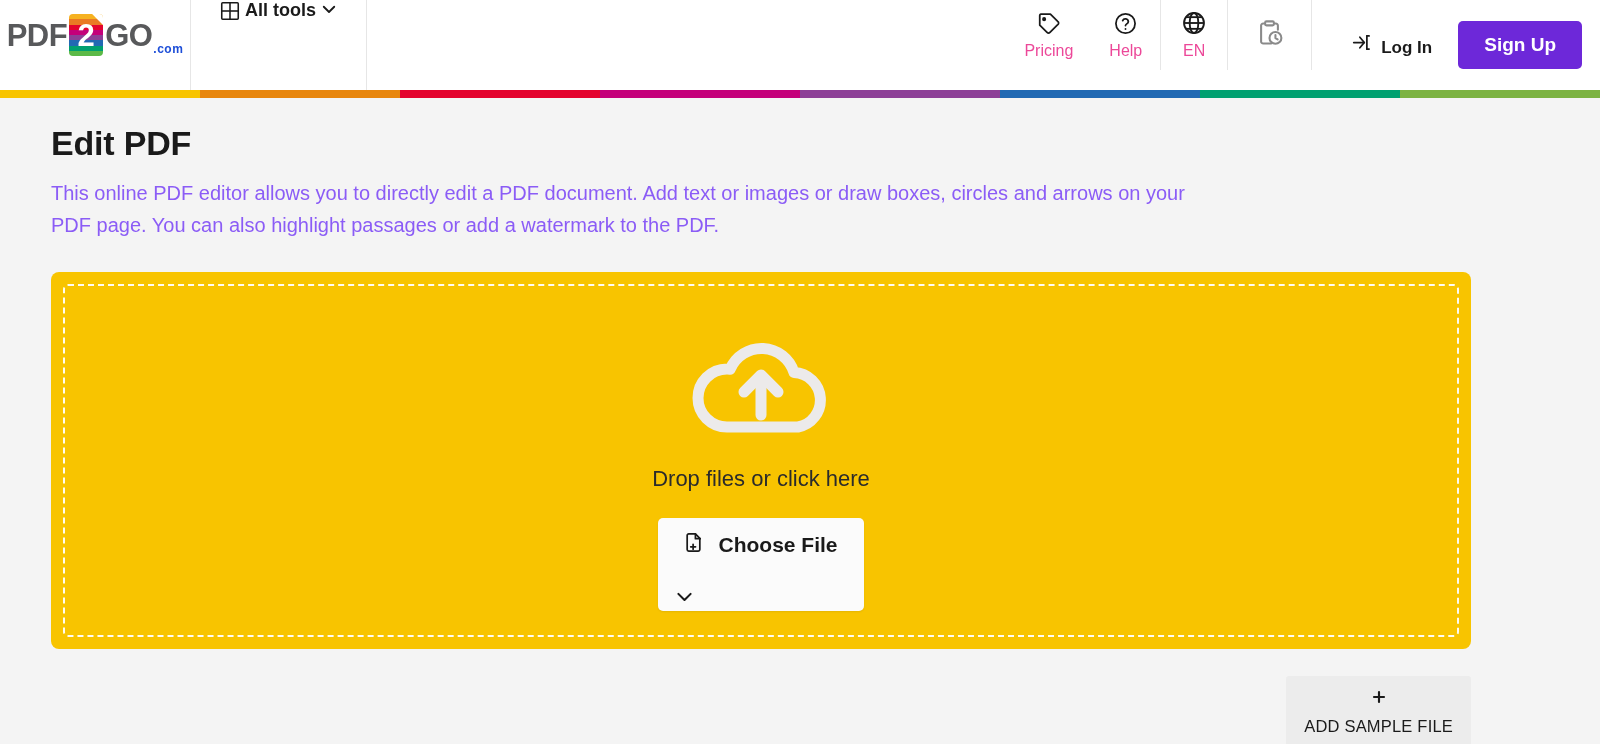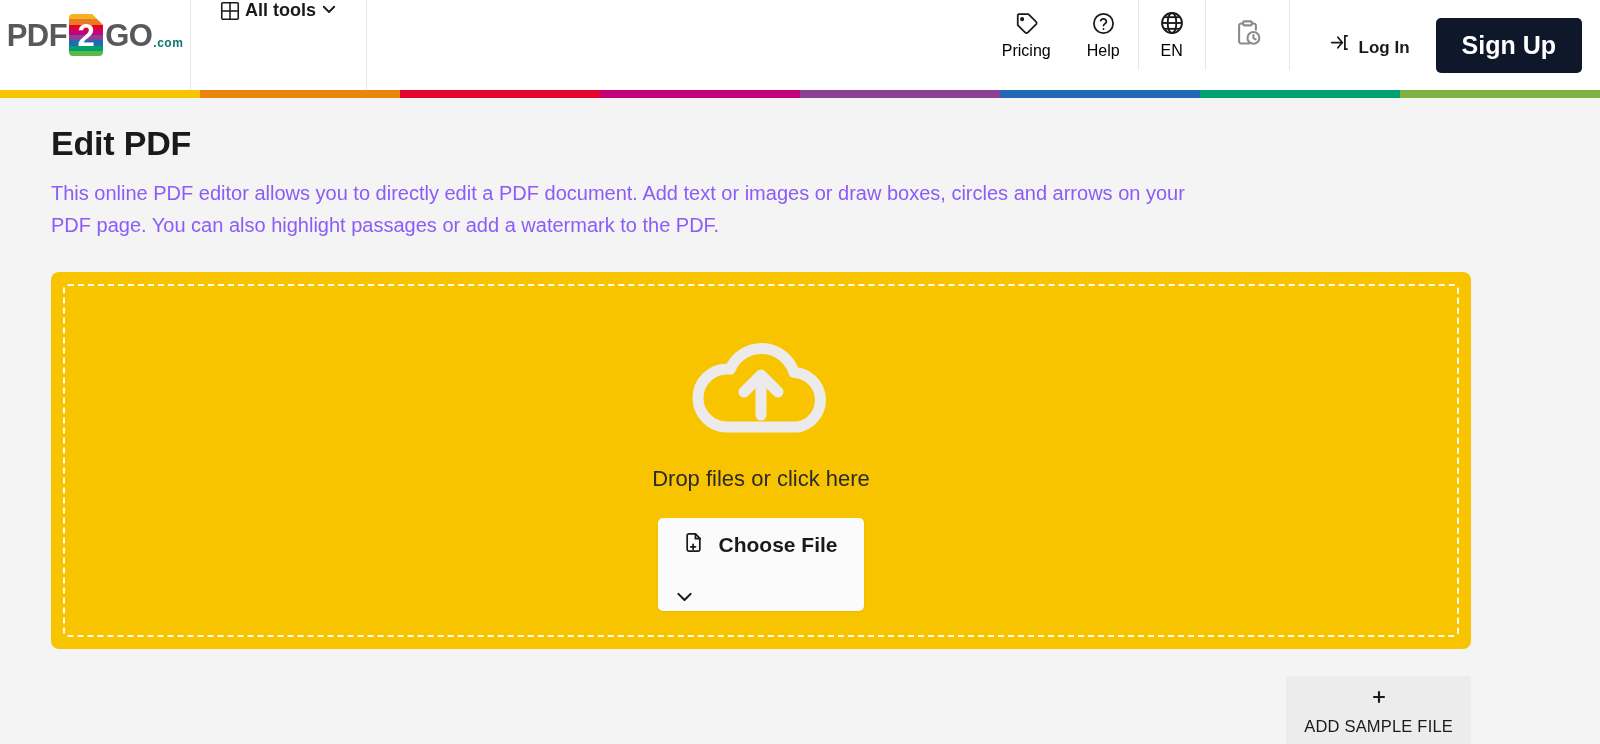--- a/index.html
+++ b/index.html
@@ -42,22 +42,22 @@
     font-size: 31px; font-weight: bold; color: #ffffff; line-height: 1;
     text-shadow: 0 0 1px rgba(0,0,0,.05);
   }
   .logo-doc .fold {
     position: absolute; top: 0; right: 0;
     width: 11px; height: 11px;
     background: #ffffff;
     clip-path: polygon(0 0, 100% 0, 100% 100%);
   }
   .logo-dotcom {
-    font-size: 12px; color: #0f766e; font-weight: bold;
-    align-self: flex-end; margin-bottom: 6px; margin-left: 1px;
+    font-size: 12px; color: #1d4ed8; font-weight: bold;
+    align-self: flex-end; margin-left: 1px;
     letter-spacing: 0.5px;
   }
 
   .vdiv { width: 1px; background: #e6e6e6; align-self: stretch; }
 
   .alltools {
     display: flex; gap: 4px;
     padding: 0 28px;
     height: 70px;
     cursor: pointer;
@@ -69,37 +69,37 @@
   .nav-group { display: flex; align-items: stretch; height: 70px; }
   .nav-item {
     display: flex; flex-direction: column;
     align-items: center; justify-content: center;
     gap: 2px;
     padding: 0 18px;
     cursor: pointer;
     min-width: 66px;
     height: 70px;
   }
-  .nav-item .lbl { font-size: 16px; color: #000000; line-height: 1.1; }
+  .nav-item .lbl { font-size: 16px; color: #ec4899; line-height: 1.1; }
   .nav-cell {
     display: flex; align-items: center; justify-content: center;
     padding: 0 26px; height: 70px; cursor: pointer;
   }
 
   .auth {
     display: flex; align-items: center; gap: 26px;
     padding-left: 40px; padding-right: 18px;
   }
   .login {
     display: flex; align-items: flex-end; gap: 8px;
     font-size: 17px; font-weight: bold; color: #1a1a1a; cursor: pointer;
   }
   .signup {
-    background: #0f172a; color: #fff;
-    font-size: 25px; font-weight: bold;
+    background: #6d28d9; color: #fff;
+    font-size: 19px; font-weight: bold;
     border: none; border-radius: 5px;
     padding: 13px 26px;
     cursor: pointer;
     font-family: "Liberation Sans", sans-serif;
   }
 
   
   .colorbar { display: flex; width: 1600px; height: 8px; }
   .colorbar div { flex: 1 1 0; height: 8px; }
 

